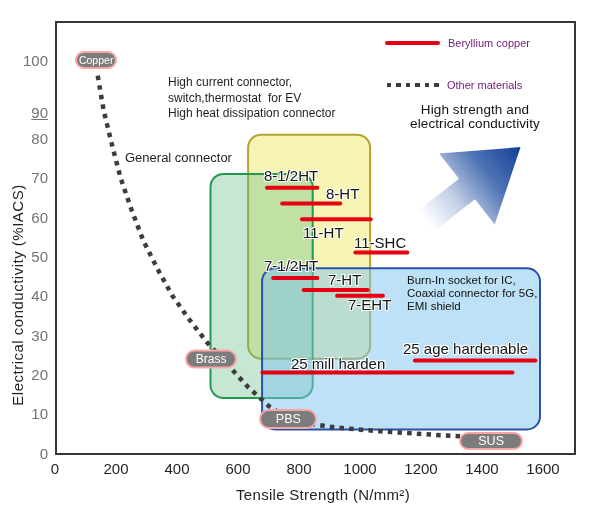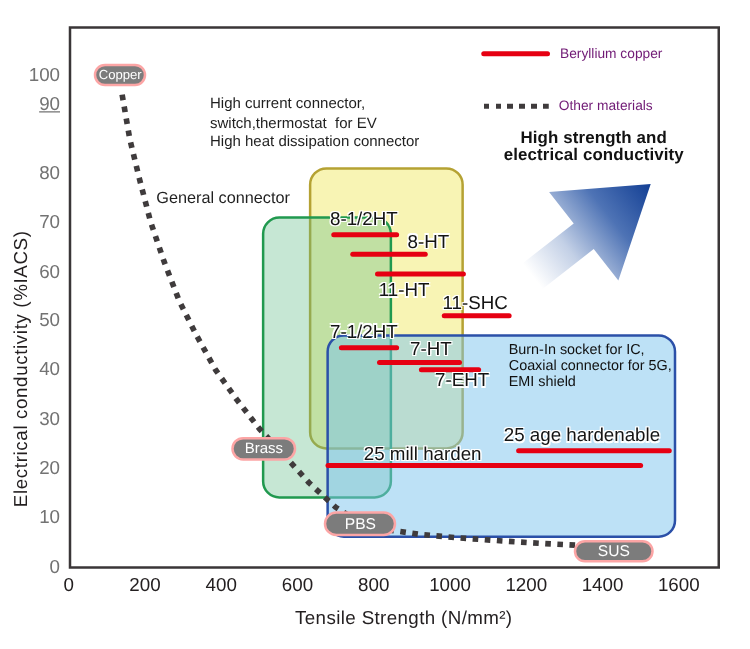--- a/index.html
+++ b/index.html
@@ -20,21 +20,21 @@
     transform:translate(-50%,-50%) rotate(-90deg);white-space:nowrap;
   }
   .legend-row{position:absolute;display:flex;align-items:center;gap:8px;}
   .legend-row.r1{left:385px;top:37px;}
   .legend-row.r2{left:387px;top:67px;margin-top:12px;}
   .legend-swatch-solid{width:55px;height:3.5px;background:#e60012;border-radius:2px;}
   .legend-swatch-dotted{width:52px;height:4.5px;background:repeating-linear-gradient(to right,#3f3b3c 0 4.5px,transparent 4.5px 9.5px);}
   .legend-label{font-size:11px;color:#701a75;}
   .callout{
     position:absolute;left:389px;top:103px;width:172px;text-align:center;
-    font-size:13.5px;font-weight:700;line-height:13.5px;color:#121212;letter-spacing:.1px;
+    font-size:13.5px;font-weight:400;line-height:13.5px;color:#121212;letter-spacing:.1px;
   }
   .ann div{white-space:pre;}
   .ann{position:absolute;color:#1f1f1f;}
   .ann-yellow{left:168px;top:75px;font-size:12px;line-height:15.5px;}
   .ann-green{left:125px;top:150px;font-size:13px;}
   .ann-blue{left:407px;top:274px;font-size:11.5px;line-height:13px;color:#101010;}
   .bar-label{
     position:absolute;font-size:15px;font-weight:400;color:#141414;white-space:nowrap;
     text-shadow:-1px -1px 0 #fff,1px -1px 0 #fff,-1px 1px 0 #fff,1px 1px 0 #fff,0 1px 0 #fff,0 -1px 0 #fff;
   }
@@ -102,21 +102,21 @@
   <div id="ticks-y">
       <div class="tick-y" style="left: 8px; top: 444.5px;">0</div>
       <div class="tick-y" style="left: 8px; top: 405.2px;">10</div>
       <div class="tick-y" style="left: 8px; top: 365.9px;">20</div>
       <div class="tick-y" style="left: 8px; top: 326.6px;">30</div>
       <div class="tick-y" style="left: 8px; top: 287.3px;">40</div>
       <div class="tick-y" style="left: 8px; top: 248px;">50</div>
       <div class="tick-y" style="left: 8px; top: 208.7px;">60</div>
       <div class="tick-y" style="left: 8px; top: 169.4px;">70</div>
       <div class="tick-y" style="left: 8px; top: 130.1px;">80</div>
-      <div class="tick-y" style="left: 8px; top: 75px; text-decoration: underline;">90</div>
+      <div class="tick-y" style="left: 8px; top: 104px; text-decoration: underline;">90</div>
       <div class="tick-y" style="left: 8px; top: 51.5px;">100</div>
     </div>
 
   <div class="legend-row r1">
     <span class="legend-swatch-solid"></span>
     <span class="legend-label">Beryllium copper</span>
   </div>
   <div class="legend-row r2">
     <span class="legend-swatch-dotted"></span>
     <span class="legend-label">Other materials</span>

